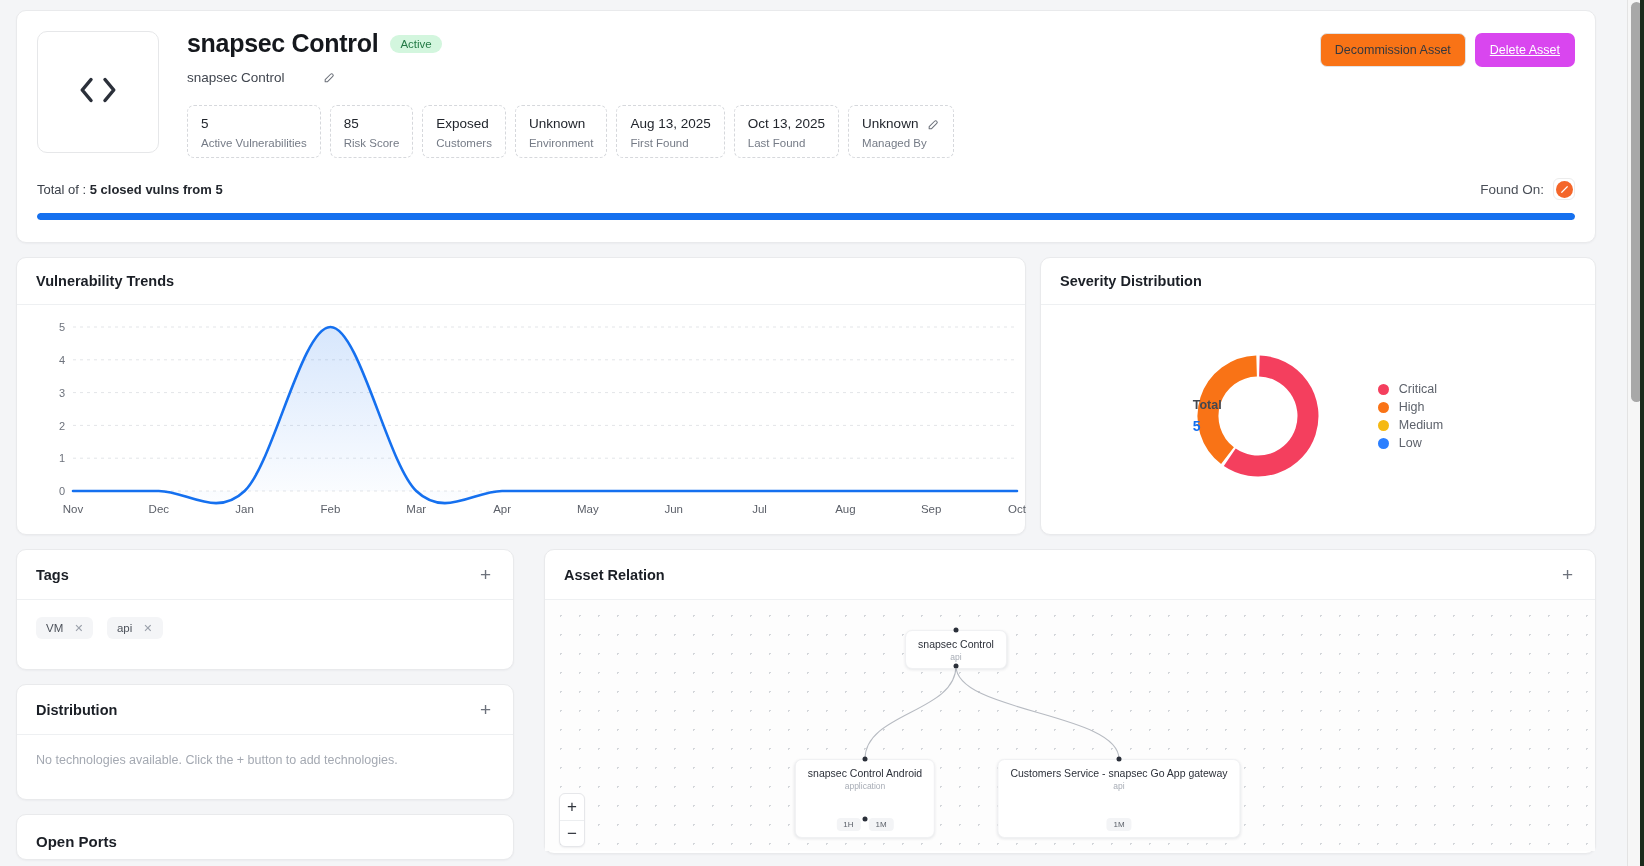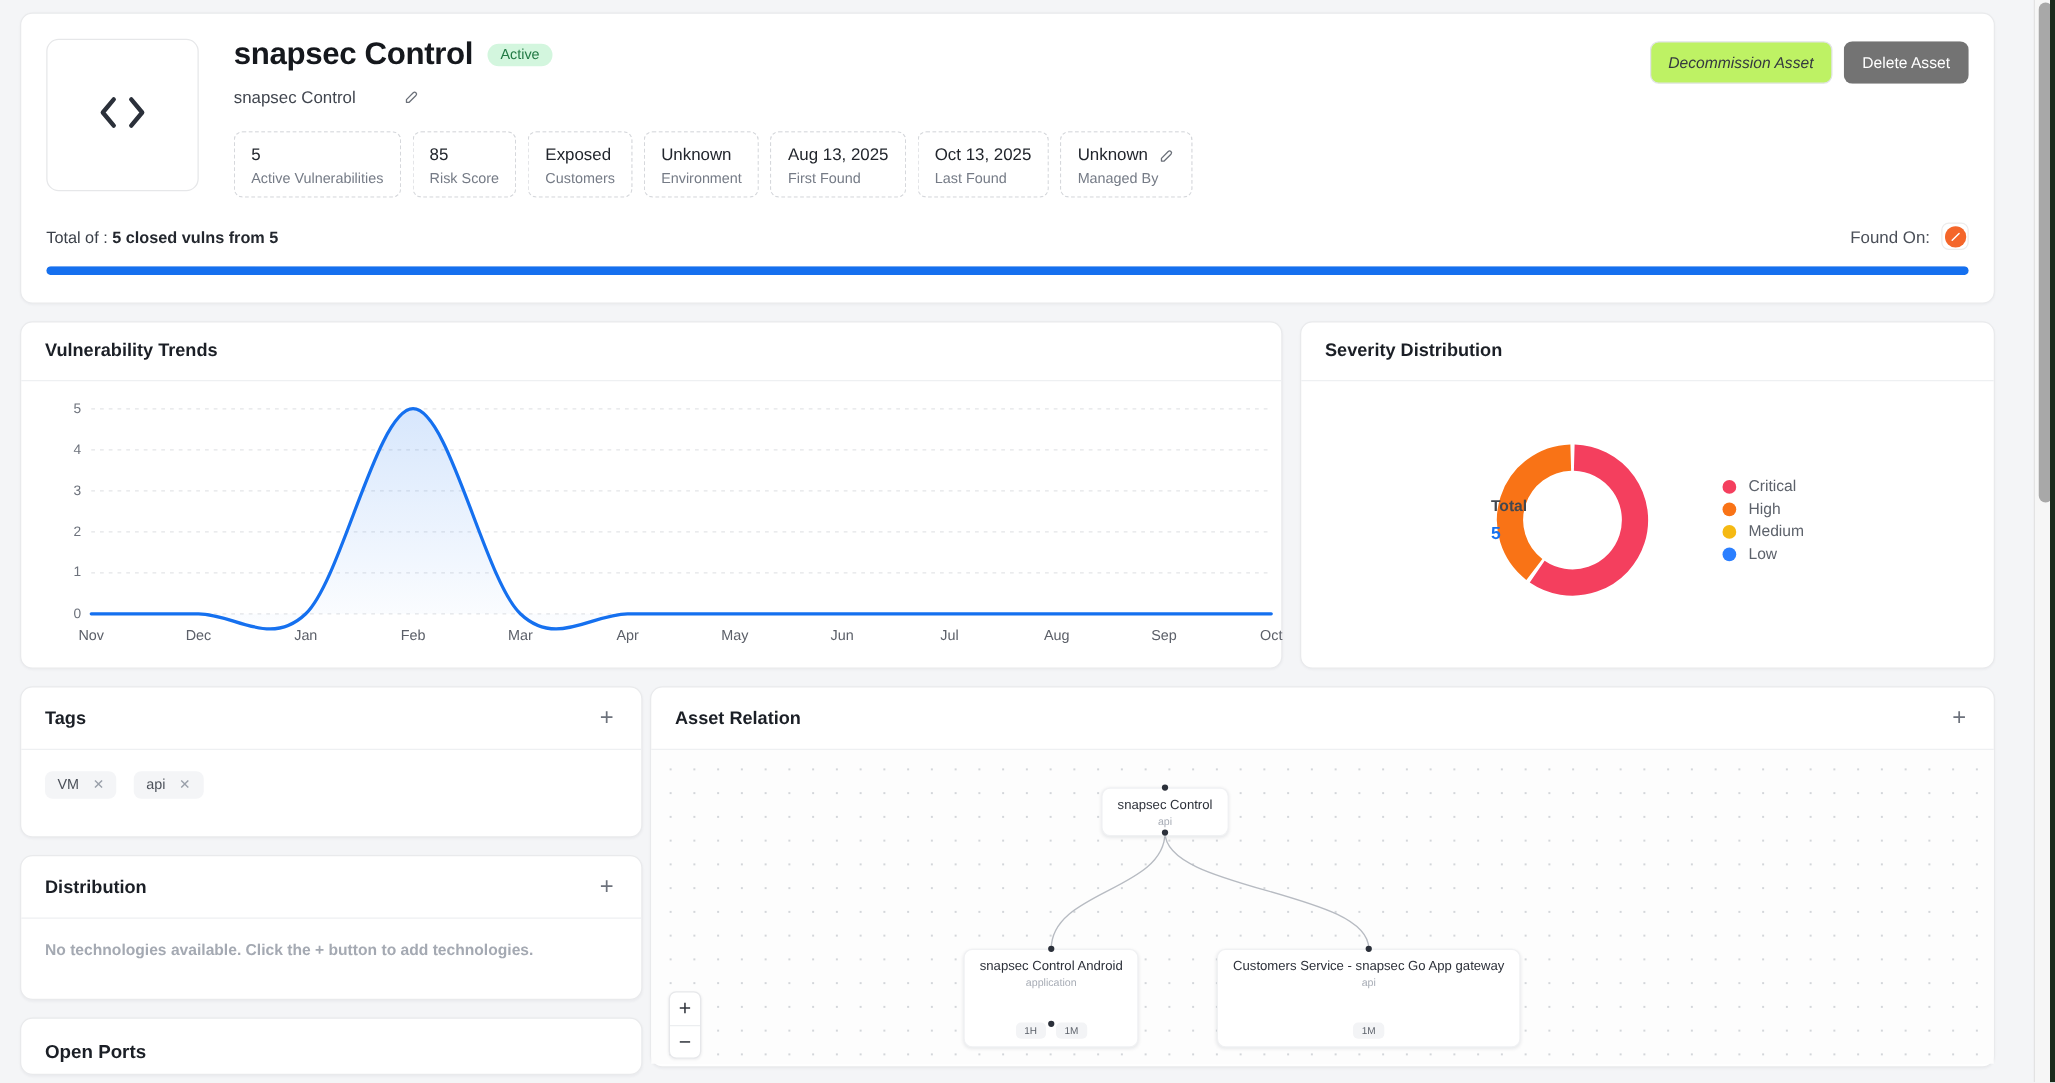--- a/index.html
+++ b/index.html
@@ -123,22 +123,22 @@
   
   .header-actions {
     position: absolute; top: 22px; right: 20px;
     display: flex; gap: 9px;
   }
   .btn {
     font-size: 12.5px; border-radius: 7px; padding: 9px 14px;
     cursor: pointer; font-family: inherit; border: 1px solid transparent;
     white-space: nowrap;
   }
-  .btn-secondary { background: #bef264; border-color: #e1e3e6; color: #34383f; font-style: italic; }
-  .btn-primary { background: #737373; color: #fff; }
+  .btn-secondary { background: #f97316; border-color: #e1e3e6; color: #34383f; }
+  .btn-primary { background: #d946ef; color: #fff; text-decoration: underline; }
   
   .row { display: flex; gap: 14px; margin-bottom: 14px; }
   .card-head {
     padding: 15px 19px;
     border-bottom: 1px solid #eef0f2;
     display: flex; align-items: center; justify-content: space-between;
   }
   .card-title { font-size: 14.5px; font-weight: 700; color: #1b1f26; }
   .plus-btn {
     font-size: 19px; color: #6d727c; line-height: 1;
@@ -168,32 +168,32 @@
     display: flex; flex-direction: column;
     align-items: flex-start; justify-content: center; gap: 6px;
   }
   .donut-total-label { font-size: 12.5px; font-weight: 700; color: #42474f; }
   .donut-total-value { font-size: 14px; font-weight: 700; color: #1570ef; }
   .legend { display: flex; flex-direction: column; gap: 4px; }
   .legend-item { display: flex; align-items: center; gap: 10px; }
   .legend-dot { width: 11px; height: 11px; border-radius: 50%; }
   .legend-label { font-size: 12.5px; color: #5d626b; }
   
-  .bottom-row { display: flex; gap: 6px; align-items: flex-start; }
+  .bottom-row { display: flex; gap: 30px; align-items: flex-start; }
   .left-col { flex: 0 0 498px; display: flex; flex-direction: column; gap: 14px; }
   .right-col { flex: 1 1 auto; }
   .tags-body { padding: 17px 19px 30px 19px; }
   .tag-chip {
     display: inline-flex; align-items: center; gap: 11px;
     background: #f4f5f7; border-radius: 6px;
     padding: 5px 10px; margin-right: 9px;
     font-size: 11.5px; color: #4d525b;
   }
   .tag-x { color: #9aa0aa; cursor: pointer; font-size: 11px; line-height: 1; }
-  .tech-body { padding: 18px 19px 32px 19px; font-weight: bold; }
+  .tech-body { padding: 18px 19px 32px 19px; }
   .empty-text { font-size: 12.5px; color: #a4a9b2; }
   .ports-card { height: 46px; overflow: hidden; }
   .ports-head { padding: 18px 19px 15px 19px; }
   .ports-title { font-size: 15px; font-weight: 700; color: #1b1f26; }
   
   .graph-card { height: 305px; }
   .graph-body {
     position: relative; height: 251px; overflow: hidden;
     background-color: #fdfdfd;
     background-image: radial-gradient(#d3d6da 1px, transparent 1px);

